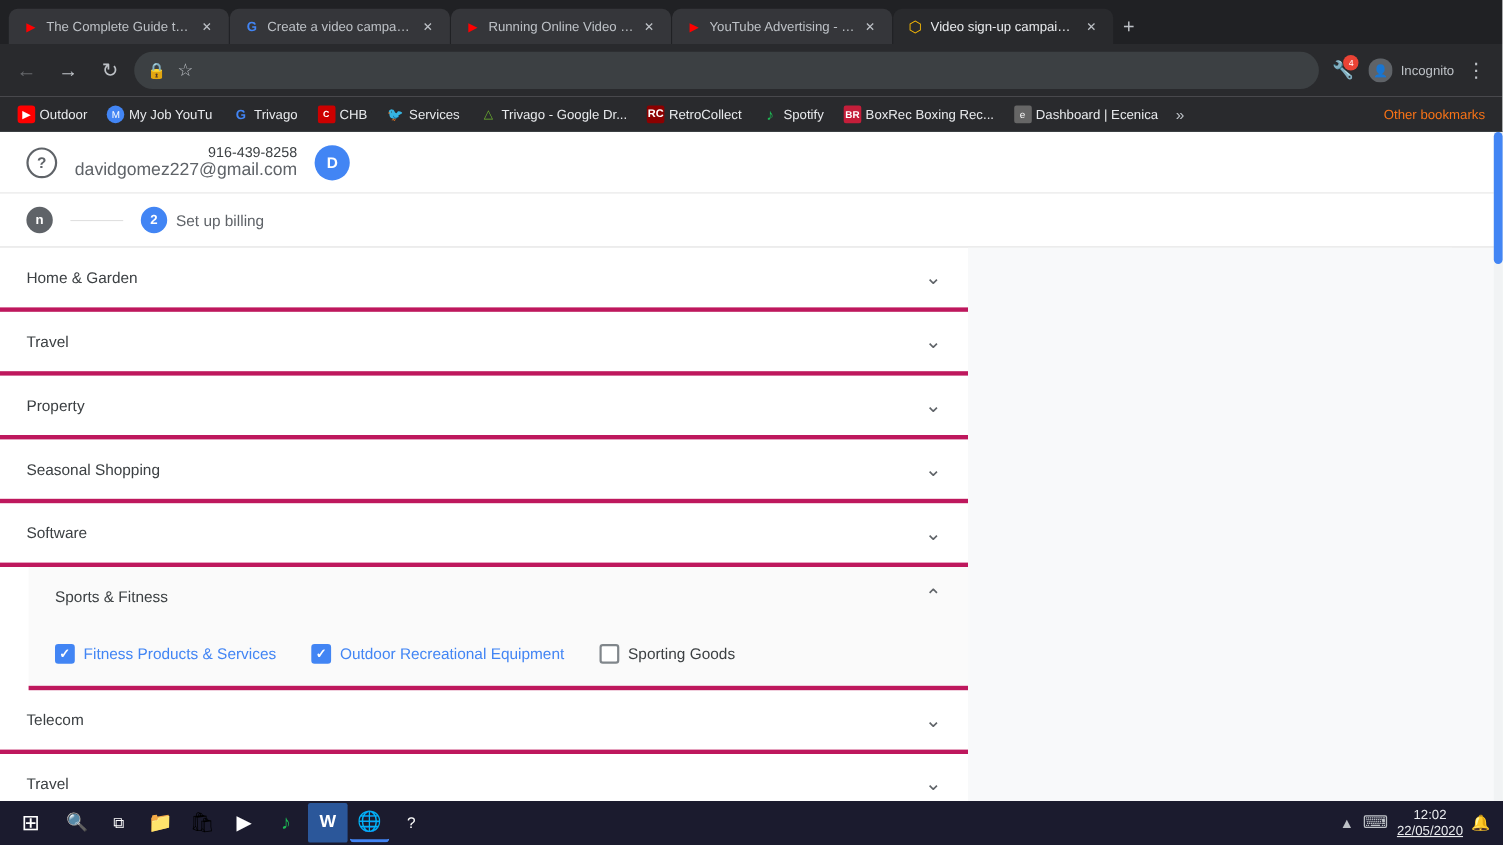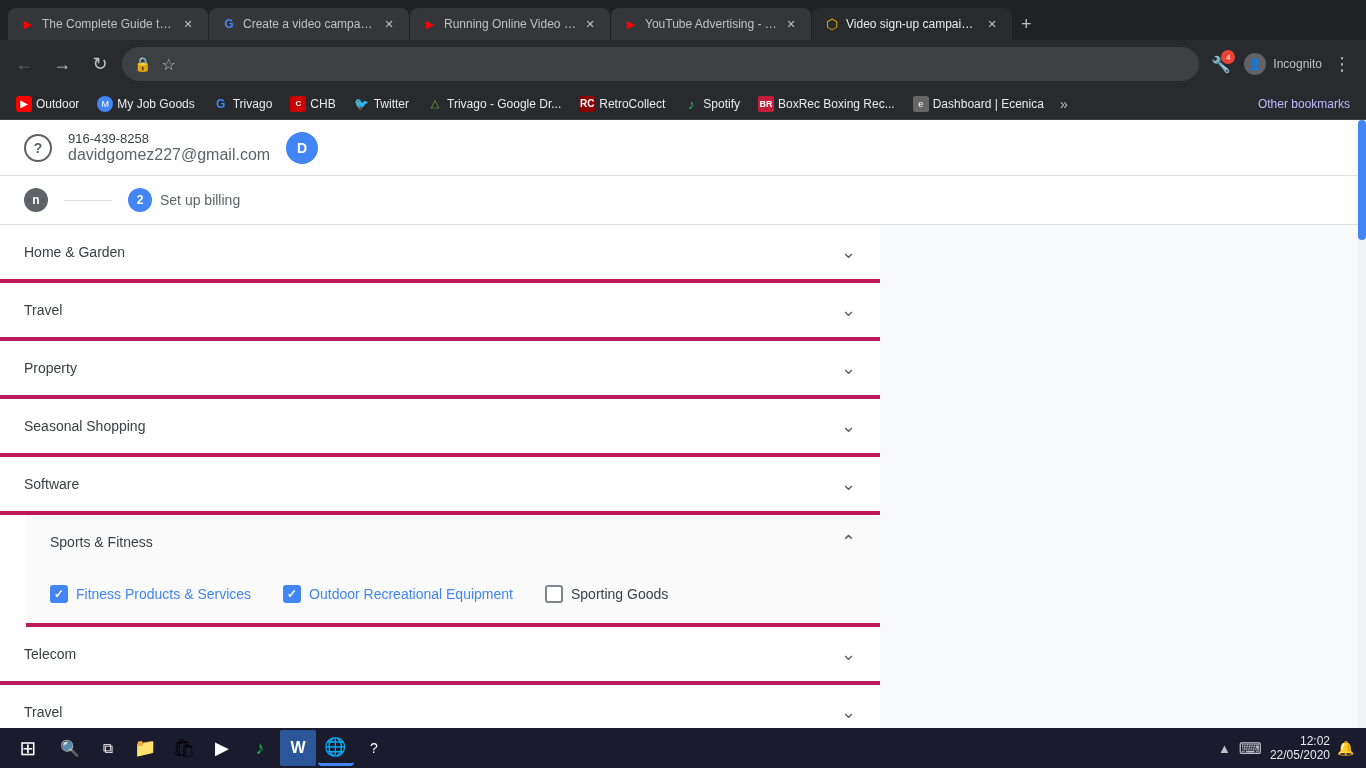--- a/index.html
+++ b/index.html
@@ -26,33 +26,33 @@
     .nav-icon-btn { background: none; border: none; color: #bdc1c6; font-size: 14px; cursor: pointer; width: 32px; height: 32px; border-radius: 50%; display: flex; align-items: center; justify-content: center; position: relative; }
     .incognito-badge { width: 28px; height: 28px; display: flex; align-items: center; justify-content: center; }
     .menu-dots { font-size: 18px; }
     .notification-badge { position: absolute; top: 2px; right: 2px; background: #ea4335; color: white; border-radius: 50%; width: 14px; height: 14px; font-size: 8px; display: flex; align-items: center; justify-content: center; }
 
     
     .bookmarks-bar { display: flex; align-items: center; background: #292a2d; padding: 2px 8px; height: 32px; border-bottom: 1px solid #3c4043; gap: 2px; overflow: hidden; }
     .bookmark-item { display: flex; align-items: center; gap: 4px; padding: 3px 8px; border-radius: 4px; cursor: pointer; white-space: nowrap; color: #e8eaed; font-size: 12px; }
     .bookmark-favicon { width: 16px; height: 16px; border-radius: 2px; flex-shrink: 0; display: flex; align-items: center; justify-content: center; font-size: 10px; }
     .bookmarks-more { color: #bdc1c6; font-size: 14px; padding: 3px 6px; cursor: pointer; }
-    .other-bookmarks { margin-left: auto; color: #c4b5fd; font-size: 12px; padding: 3px 8px; cursor: pointer; border-radius: 4px; white-space: nowrap; }
+    .other-bookmarks { margin-left: auto; color: #f97316; font-size: 12px; padding: 3px 8px; cursor: pointer; border-radius: 4px; white-space: nowrap; }
 
     
     .page-wrapper { background: #f8f9fa; height: calc(768px - 40px - 48px - 32px - 40px); display: flex; flex-direction: column; }
 
     
     .ads-header { background: white; height: 56px; display: flex; align-items: center; padding: 0 24px; border-bottom: 1px solid #e0e0e0; justify-content: space-between; }
     .ads-logo { display: flex; align-items: center; gap: 10px; }
     .ads-logo-icon { width: 32px; height: 32px; }
     .ads-logo-text { font-size: 20px; color: #3c4043; font-weight: 400; }
     .ads-header-right { display: flex; align-items: center; gap: 16px; }
     .ads-help { width: 28px; height: 28px; border-radius: 50%; border: 2px solid #5f6368; color: #5f6368; display: flex; align-items: center; justify-content: center; font-size: 14px; font-weight: 700; cursor: pointer; }
-    .ads-account { }
+    .ads-account { text-align: right; }
     .ads-phone { font-size: 13px; color: #3c4043; font-weight: 500; }
     .ads-email { font-size: 16px; color: #5f6368; }
     .ads-avatar { width: 32px; height: 32px; border-radius: 50%; background: #4285f4; color: white; display: flex; align-items: center; justify-content: center; font-weight: 600; font-size: 14px; cursor: pointer; }
 
     
     .steps-bar { background: white; border-bottom: 1px solid #e0e0e0; padding: 12px 24px; display: flex; align-items: center; gap: 16px; }
     .step-item { display: flex; align-items: center; gap: 8px; color: #5f6368; font-size: 14px; }
     .step-connector { flex: 0 0 48px; height: 1px; background: #e0e0e0; }
     .step-num { width: 24px; height: 24px; border-radius: 50%; background: #5f6368; color: white; display: flex; align-items: center; justify-content: center; font-size: 12px; font-weight: 600; }
     .step-num.active { background: #4285f4; }
@@ -85,21 +85,21 @@
     .content-area::-webkit-scrollbar-thumb { background: #4285f4; border-radius: 4px; }
 
     
     .taskbar { background: #1a1a2e; height: 40px; display: flex; align-items: center; padding: 0 8px; position: absolute; bottom: 0; left: 0; right: 0; }
     .taskbar-start { width: 40px; height: 32px; display: flex; align-items: center; justify-content: center; cursor: pointer; color: white; }
     .taskbar-icons { display: flex; align-items: center; gap: 4px; margin-left: 4px; }
     .taskbar-icon { width: 36px; height: 36px; display: flex; align-items: center; justify-content: center; cursor: pointer; border-radius: 4px; font-size: 18px; }
     .taskbar-icon.active { border-bottom: 3px solid #4285f4; }
     .taskbar-time { text-align: right; }
     .taskbar-time-val { font-size: 12px; color: #e8eaed; }
-    .taskbar-date { font-size: 12px; color: #e8eaed; }
+    .taskbar-date { font-size: 12px; color: #e8eaed; text-decoration: underline; }
     .taskbar-sys { display: flex; align-items: center; gap: 6px; color: #bdc1c6; font-size: 14px; }
 
     
     .favicon-yt { background: #ff0000; color: white; border-radius: 3px; }
     .favicon-g { color: #4285f4; font-weight: 700; font-size: 12px; }
     .favicon-tw { color: #1da1f2; font-size: 12px; }
     .favicon-tri { color: #6EB52F; font-size: 11px; }
     .favicon-rc { color: white; background: #8B0000; border-radius: 2px; font-size: 10px; font-weight:700; }
     .favicon-sp { color: #1DB954; font-size: 14px; }
     .favicon-br { background: #c41e3a; color: white; border-radius: 2px; font-size: 9px; font-weight:700;}
@@ -170,33 +170,33 @@
     </div>
   </div>
 
   <div class="bookmarks-bar">
     <div class="bookmark-item">
       <div class="bookmark-favicon favicon-yt">▶</div>
       <span>Outdoor</span>
     </div>
     <div class="bookmark-item">
       <div class="bookmark-favicon" style="background:#4285f4; border-radius:50%; color:white; font-size:9px;">M</div>
-      <span>My Job Goods</span>
+      <span>My Job YouTu</span>
     </div>
     <div class="bookmark-item">
       <div class="bookmark-favicon favicon-g">G</div>
       <span>Trivago</span>
     </div>
     <div class="bookmark-item">
       <div class="bookmark-favicon" style="background:#c00; border-radius:2px; color:white; font-size:8px; font-weight:700;">C</div>
       <span>CHB</span>
     </div>
     <div class="bookmark-item">
       <div class="bookmark-favicon favicon-tw">🐦</div>
-      <span>Twitter</span>
+      <span>Services</span>
     </div>
     <div class="bookmark-item">
       <div class="bookmark-favicon favicon-tri">△</div>
       <span>Trivago - Google Dr...</span>
     </div>
     <div class="bookmark-item">
       <div class="bookmark-favicon favicon-rc">RC</div>
       <span>RetroCollect</span>
     </div>
     <div class="bookmark-item">
@@ -343,18 +343,18 @@
     <div class="taskbar-icon" style="width:36px;height:36px;display:flex;align-items:center;justify-content:center;cursor:pointer;color:#1db954;font-size:18px;">♪</div>
     <div class="taskbar-icon" style="width:36px;height:36px;display:flex;align-items:center;justify-content:center;cursor:pointer;background:#2b579a;color:white;font-size:16px;border-radius:2px;font-weight:700;">W</div>
     <div class="taskbar-icon active" style="width:36px;height:36px;display:flex;align-items:center;justify-content:center;cursor:pointer;font-size:18px;border-bottom:3px solid #4285f4;">🌐</div>
     <div class="taskbar-icon" style="width:36px;height:36px;display:flex;align-items:center;justify-content:center;cursor:pointer;color:white;font-size:14px;">?</div>
   </div>
   <div style="flex:1;"></div>
   <div class="taskbar-sys" style="display:flex;align-items:center;gap:8px;color:#bdc1c6;font-size:13px;">
     <span style="cursor:pointer;">▲</span>
     <span style="cursor:pointer;font-size:16px;">⌨</span>
   </div>
-  <div class="taskbar-time" style="text-align:right;margin-left:8px;cursor:pointer;">
+  <div class="taskbar-time" style="text-align:center;margin-left:8px;cursor:pointer;">
     <div class="taskbar-time-val" style="color:#e8eaed;font-size:12px;">12:02</div>
     <div class="taskbar-date" style="color:#e8eaed;font-size:12px;">22/05/2020</div>
   </div>
   <div style="width:24px;height:32px;display:flex;align-items:center;justify-content:center;cursor:pointer;color:white;font-size:14px;margin-left:4px;">🔔</div>
 </div>
 
 </body></html>

